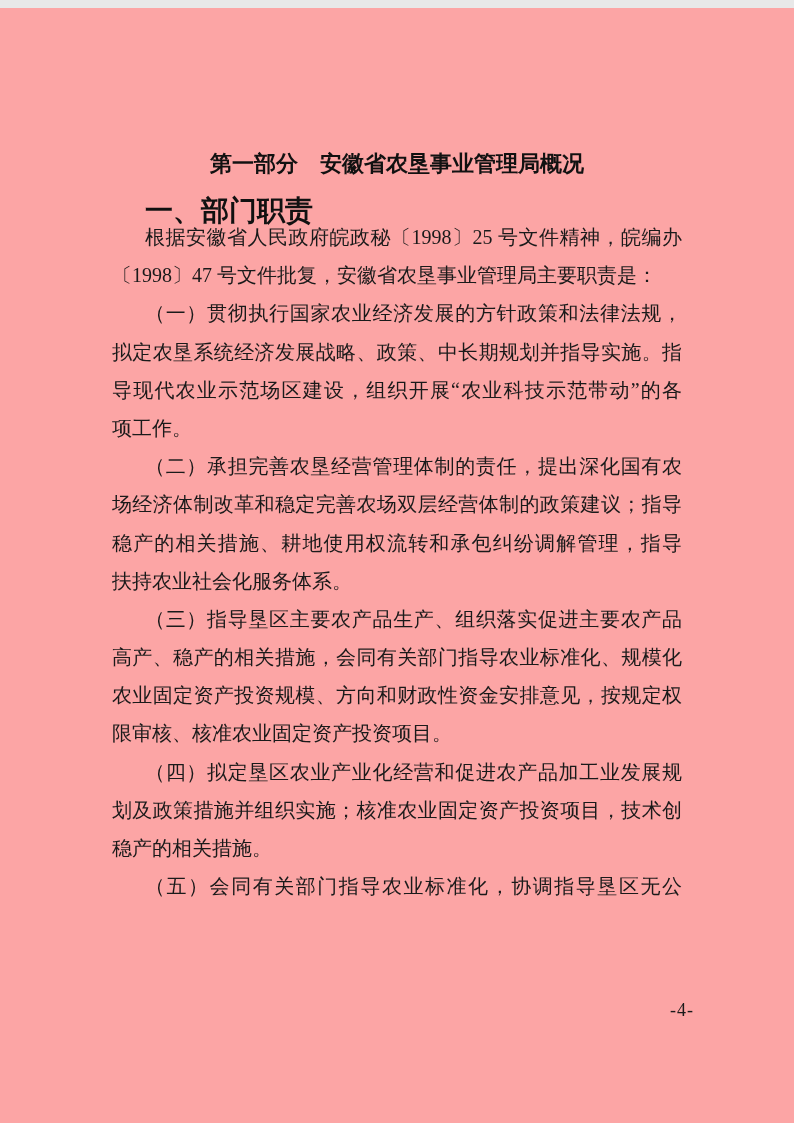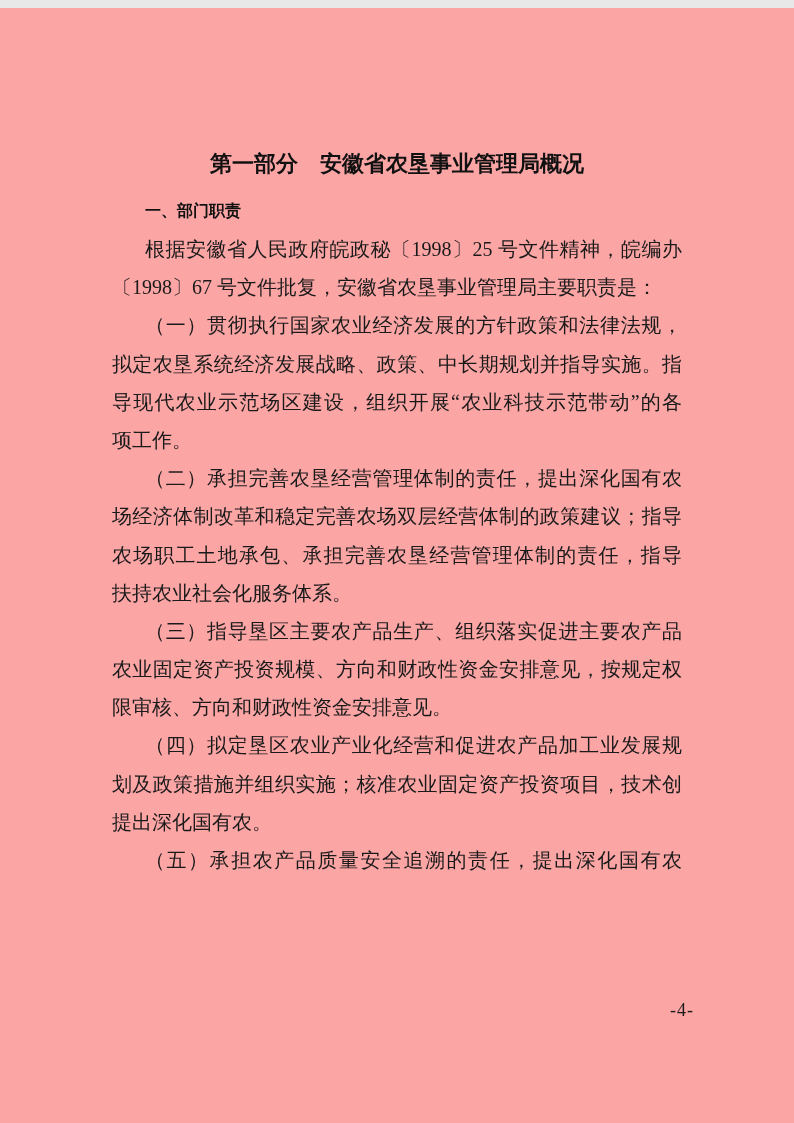--- a/index.html
+++ b/index.html
@@ -27,28 +27,28 @@
     color: #111111;
   }
   .section-heading {
     position: absolute;
     top: 187px;
     left: 112px;
     width: 570px;
     margin: 0;
     font-family: "Liberation Sans", "DejaVu Sans", sans-serif;
     font-weight: bold;
-    font-size: 16px;
+    font-size: 28px;
     line-height: 32px;
     text-indent: 33px;
     color: #111111;
   }
   .body-text {
     position: absolute;
-    top: 222px;
+    top: 210px;
     left: 112px;
     width: 570px;
     font-size: 20px;
   }
   .paragraph { margin: 0; }
   .line {
     height: 38.2px;
     line-height: 38.2px;
     white-space: nowrap;
   }
@@ -72,43 +72,44 @@
 <body>
 
 <div class="page">
   <h1 class="doc-title">第一部分　安徽省农垦事业管理局概况</h1>
 
   <h2 class="section-heading">一、部门职责</h2>
 
   <div class="body-text">
       <div class="paragraph">
         <div class="line indent jfull">根据安徽省人民政府皖政秘〔1998〕25 号文件精神，皖编办</div>
-        <div class="line">〔1998〕67 号文件批复，安徽省农垦事业管理局主要职责是：</div>
+        <div class="line">〔1998〕47 号文件批复，安徽省农垦事业管理局主要职责是：</div>
       </div>
       <div class="paragraph">
         <div class="line indent jfull">（一）贯彻执行国家农业经济发展的方针政策和法律法规，</div>
         <div class="line jfull">拟定农垦系统经济发展战略、政策、中长期规划并指导实施。指</div>
         <div class="line jfull">导现代农业示范场区建设，组织开展“农业科技示范带动”的各</div>
         <div class="line">项工作。</div>
       </div>
       <div class="paragraph">
         <div class="line indent jfull">（二）承担完善农垦经营管理体制的责任，提出深化国有农</div>
         <div class="line jfull">场经济体制改革和稳定完善农场双层经营体制的政策建议；指导</div>
-        <div class="line jfull">农场职工土地承包、承担完善农垦经营管理体制的责任，指导</div>
+        <div class="line jfull">稳产的相关措施、耕地使用权流转和承包纠纷调解管理，指导</div>
         <div class="line">扶持农业社会化服务体系。</div>
       </div>
       <div class="paragraph">
         <div class="line indent jfull">（三）指导垦区主要农产品生产、组织落实促进主要农产品</div>
+        <div class="line jfull">高产、稳产的相关措施，会同有关部门指导农业标准化、规模化</div>
         <div class="line jfull">农业固定资产投资规模、方向和财政性资金安排意见，按规定权</div>
-        <div class="line">限审核、方向和财政性资金安排意见。</div>
+        <div class="line">限审核、核准农业固定资产投资项目。</div>
       </div>
       <div class="paragraph">
         <div class="line indent jfull">（四）拟定垦区农业产业化经营和促进农产品加工业发展规</div>
         <div class="line jfull">划及政策措施并组织实施；核准农业固定资产投资项目，技术创</div>
-        <div class="line">提出深化国有农。</div>
+        <div class="line">稳产的相关措施。</div>
       </div>
       <div class="paragraph">
-        <div class="line indent jfull">（五）承担农产品质量安全追溯的责任，提出深化国有农</div>
+        <div class="line indent jfull">（五）会同有关部门指导农业标准化，协调指导垦区无公</div>
       </div>
     </div>
 
   <div class="page-number">-4-</div>
 </div>
 
 </body></html>

